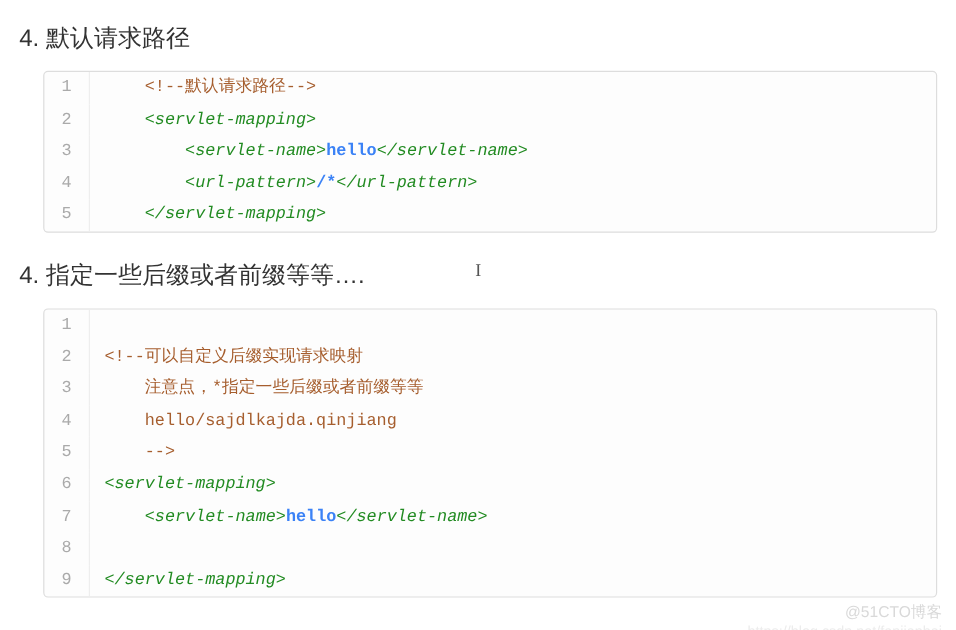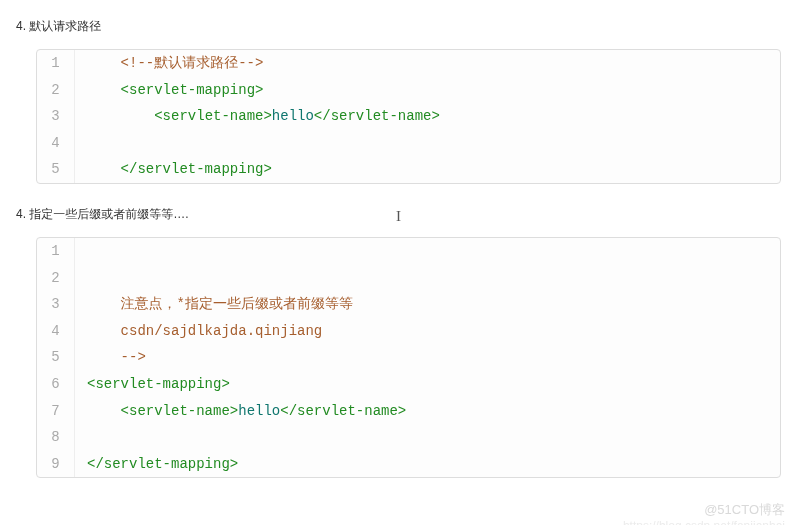--- a/index.html
+++ b/index.html
@@ -6,21 +6,21 @@
   body {
     margin: 0;
     padding: 10px 16px;
     font-family: -apple-system, "Helvetica Neue", "PingFang SC", "Microsoft YaHei", sans-serif;
     background: #ffffff;
     color: #333;
     width: 797px;
     font-size: 15px;
   }
   .heading {
-    font-size: 12px;
+    font-size: 20px;
     margin: 8px 0 14px 0;
     color: #333;
   }
   .codeblock {
     border: 1px solid #ddd;
     border-radius: 4px;
     background: #fdfdfd;
     margin: 0 0 22px 20px;
     overflow: hidden;
   }
@@ -58,22 +58,22 @@
   }
   .watermark2 {
     position: fixed;
     right: 12px;
     bottom: -8px;
     font-size: 12px;
     color: #ececec;
     pointer-events: none;
   }
   .t-comment { color: #a65e2e; }
-  .t-tag     { color: #228b22; }
-  .t-text    { color: #0f766e; }
+  .t-tag     { color: #228b22; font-style: italic; }
+  .t-text    { color: #3b82f6; font-weight: bold; }
 </style>
 </head>
 <body>
 
 <div>
   <p class="heading">4. 默认请求路径</p>
   <div class="codeblock" id="cb0">
       <div class="line">
         <div class="gutter">1</div>
         <div class="code">    <span class="t-comment">&lt;!--默认请求路径--&gt;</span></div>
@@ -81,48 +81,50 @@
       <div class="line">
         <div class="gutter">2</div>
         <div class="code">    <span class="t-tag">&lt;servlet-mapping&gt;</span></div>
       </div>
       <div class="line">
         <div class="gutter">3</div>
         <div class="code">        <span class="t-tag">&lt;servlet-name&gt;</span><span class="t-text">hello</span><span class="t-tag">&lt;/servlet-name&gt;</span></div>
       </div>
       <div class="line">
         <div class="gutter">4</div>
+        <div class="code">        <span class="t-tag">&lt;url-pattern&gt;</span><span class="t-text">/*</span><span class="t-tag">&lt;/url-pattern&gt;</span></div>
       </div>
       <div class="line">
         <div class="gutter">5</div>
         <div class="code">    <span class="t-tag">&lt;/servlet-mapping&gt;</span></div>
       </div>
     </div>
 </div>
 
 <div style="position:relative">
   <p class="heading">4. 指定一些后缀或者前缀等等….</p>
   <span class="cursor-mark" style="left:380px; top:2px;">I</span>
 </div>
 
 <div class="codeblock" id="cb1">
     <div class="line">
       <div class="gutter">1</div>
       <div class="code"></div>
     </div>
     <div class="line">
       <div class="gutter">2</div>
+      <div class="code"><span class="t-comment">&lt;!--可以自定义后缀实现请求映射</span></div>
     </div>
     <div class="line">
       <div class="gutter">3</div>
       <div class="code">    <span class="t-comment">注意点，*指定一些后缀或者前缀等等</span></div>
     </div>
     <div class="line">
       <div class="gutter">4</div>
-      <div class="code">    <span class="t-comment">csdn/sajdlkajda.qinjiang</span></div>
+      <div class="code">    <span class="t-comment">hello/sajdlkajda.qinjiang</span></div>
     </div>
     <div class="line">
       <div class="gutter">5</div>
       <div class="code">    <span class="t-comment">--&gt;</span></div>
     </div>
     <div class="line">
       <div class="gutter">6</div>
       <div class="code"><span class="t-tag">&lt;servlet-mapping&gt;</span></div>
     </div>
     <div class="line">

